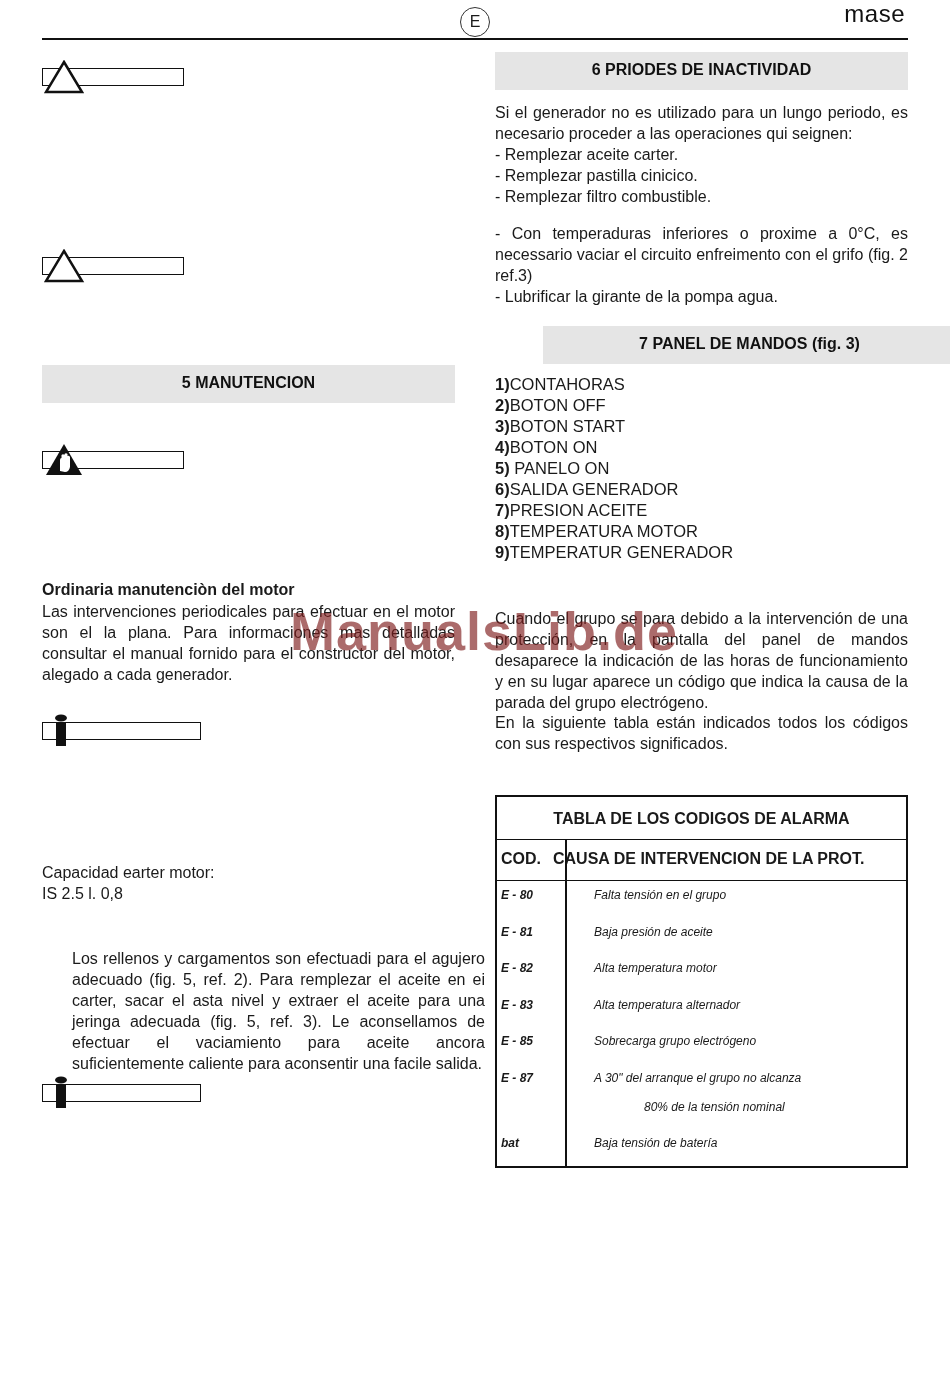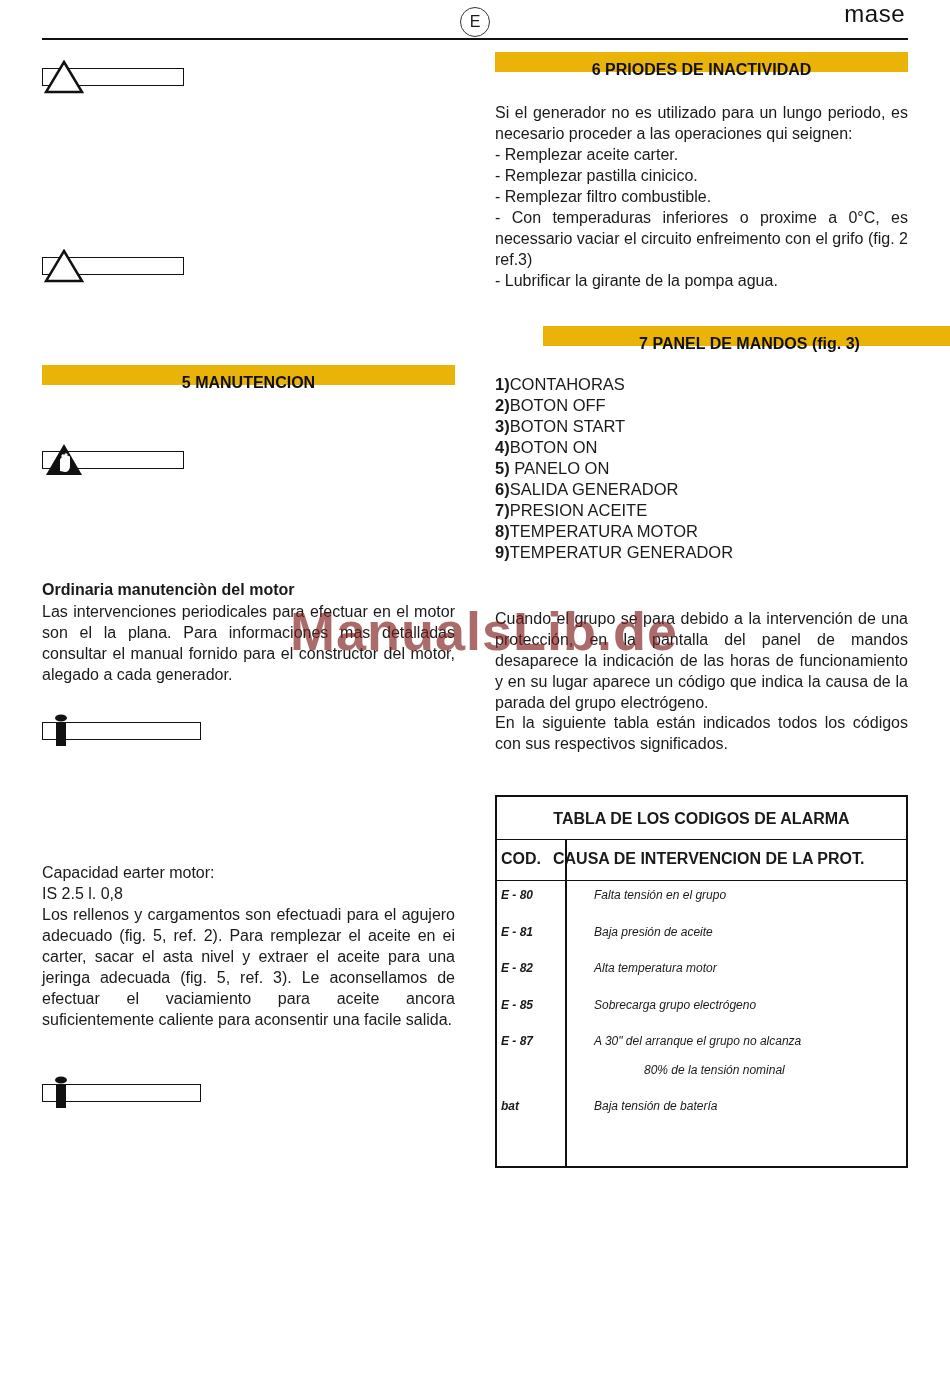--- a/index.html
+++ b/index.html
@@ -4,22 +4,22 @@
 <style>
   html, body { margin:0; padding:0; background:#fff; }
   body { width:950px; height:1379px; position:relative; overflow:hidden;
          font-family:"Liberation Sans", sans-serif; color:#1a1a1a; }
   .abs { position:absolute; }
   .lang-circle { left:460px; top:7px; width:28px; height:28px; border:1px solid #333; border-radius:50%;
                  font-size:16px; line-height:28px; text-align:center; }
   .brand { right:45px; top:0px; font-size:24px; font-weight:normal; letter-spacing:0.5px; color:#111;margin-left:32px; }
   .header-rule { left:42px; top:38px; width:866px; height:2px; background:#111; }
 
-  .section-head { background:#eab308; text-align:center; font-weight:bold; font-size:16px;
-                  height:20px; line-height:36px; color:#111; }
+  .section-head { background:#e5e5e5; text-align:center; font-weight:bold; font-size:16px;
+                  height:38px; line-height:36px; color:#111; }
   .sh6 { left:495px; top:52px; width:413px; }
   .sh7 { left:495px; top:326px; width:413px;margin-left:48px; }
   .sh5 { left:42px; top:365px; width:413px; }
 
   .icon-box { width:142px; height:18px; border:1.5px solid #111; box-sizing:border-box; }
   .icon-wrap svg { position:absolute; }
 
   .para { font-size:16px; line-height:21px; text-align:justify; }
   .col-r { left:495px; width:413px; }
   .col-l { left:42px; width:413px; }
@@ -78,37 +78,37 @@
 <div class="abs icon-wrap" style="left:42px;top:714px;width:162px;height:34px;">
   <div class="abs icon-box" style="left:0;top:8px;width:159px;"></div>
   <svg width="20" height="34" style="left:11px;top:0;">
     <ellipse cx="8" cy="4" rx="6" ry="3.5" fill="#111"></ellipse>
     <rect x="3" y="9" width="10" height="23" fill="#111"></rect>
   </svg>
 </div>
 
 <div class="abs col-l" style="top:862px;font-size:16px;line-height:21px;">Capacidad earter motor:</div>
 <div class="abs col-l" style="top:883px;font-size:16px;line-height:21px;">IS 2.5 l. 0,8</div>
-<div class="abs para col-l" style="top:904px;">Los rellenos y cargamentos son efectuadi para el agujero adecuado (fig. 5, ref. 2). Para remplezar el aceite en ei carter, sacar el asta nivel y extraer el aceite para una jeringa adecuada (fig. 5, ref. 3). Le aconsellamos de efectuar el vaciamiento para aceite ancora suficientemente caliente para aconsentir una facile salida.</div>
+<div class="abs para col-l" style="top:948px;margin-left:30px;">Los rellenos y cargamentos son efectuadi para el agujero adecuado (fig. 5, ref. 2). Para remplezar el aceite en ei carter, sacar el asta nivel y extraer el aceite para una jeringa adecuada (fig. 5, ref. 3). Le aconsellamos de efectuar el vaciamiento para aceite ancora suficientemente caliente para aconsentir una facile salida.</div>
 
 <div class="abs icon-wrap" style="left:42px;top:1076px;width:162px;height:34px;">
   <div class="abs icon-box" style="left:0;top:8px;width:159px;"></div>
   <svg width="20" height="34" style="left:11px;top:0;">
     <ellipse cx="8" cy="4" rx="6" ry="3.5" fill="#111"></ellipse>
     <rect x="3" y="9" width="10" height="23" fill="#111"></rect>
   </svg>
 </div>
 
 <div class="abs section-head sh6">6 PRIODES DE INACTIVIDAD</div>
 <div class="abs para col-r" style="top:102px;">Si el generador no es utilizado para un lungo periodo, es necesario proceder a las operaciones qui seignen:</div>
 <div class="abs col-r" style="top:144px;font-size:16px;line-height:21px;">
   <div class="list-item">-  Remplezar aceite carter.</div>
   <div class="list-item">-  Remplezar pastilla cinicico.</div>
   <div class="list-item">-  Remplezar filtro combustible.</div>
-  <div style="text-align:justify;">-  Con temperaduras inferiores o proxime a 0°C, es necessario vaciar el circuito enfreimento con el grifo (fig. 2 ref.3)</div>
+  <div style="text-align:justify;margin-top:16px;">-  Con temperaduras inferiores o proxime a 0°C, es necessario vaciar el circuito enfreimento con el grifo (fig. 2 ref.3)</div>
   <div class="list-item">-  Lubrificar la girante de la pompa agua.</div>
 </div>
 
 <div class="abs section-head sh7">7 PANEL DE MANDOS (fig. 3)</div>
 <div class="abs panel-list">
   <div><span class="num">1)</span><span>CONTAHORAS</span></div>
   <div><span class="num">2)</span><span>BOTON OFF</span></div>
   <div><span class="num">3)</span><span>BOTON START</span></div>
   <div><span class="num">4)</span><span>BOTON ON</span></div>
   <div><span class="num">5)</span> <span>PANELO ON</span></div>
@@ -134,20 +134,24 @@
     </div>
   <div class="alarm-row">
       <span class="code">E - 81</span>
       <span class="desc">Baja presión de aceite</span>
     </div>
   <div class="alarm-row">
       <span class="code">E - 82</span>
       <span class="desc">Alta temperatura motor</span>
     </div>
   <div class="alarm-row">
+      <span class="code">E - 83</span>
+      <span class="desc">Alta temperatura alternador</span>
+    </div>
+  <div class="alarm-row">
       <span class="code">E - 85</span>
       <span class="desc">Sobrecarga grupo electrógeno</span>
     </div>
   <div class="alarm-row" style="height:65px;">
       <span class="code">E - 87</span>
       <span class="desc">A 30" del arranque el grupo no alcanza</span>
       <span class="desc2">80% de la tensión nominal</span>
     </div>
   <div class="alarm-row">
       <span class="code">bat</span>

